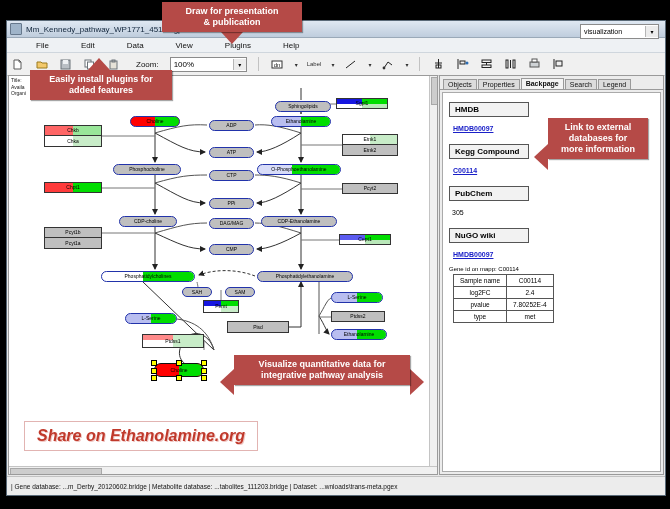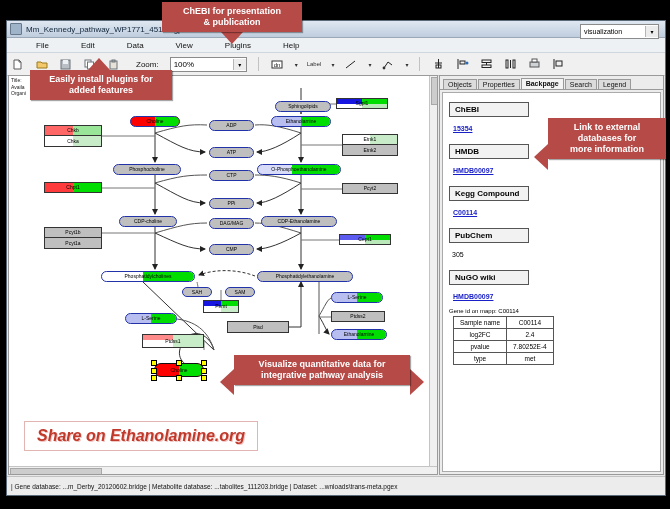--- a/index.html
+++ b/index.html
@@ -475,24 +475,20 @@
       <div class="sidewrap">
         <div class="tabs">
           <div class="tab">Objects</div>
           <div class="tab">Properties</div>
           <div class="tab active">Backpage</div>
           <div class="tab">Search</div>
           <div class="tab">Legend</div>
         </div>
 
         <div class="backpage">
-          <div class="grp">
-            <div class="dbbox">ChEBI</div><br>
-            <a class="dblink" href="#">15354</a>
-          </div>
           <div class="grp">
             <div class="dbbox">HMDB</div><br>
             <a class="dblink" href="#">HMDB00097</a>
           </div>
           <div class="grp">
             <div class="dbbox">Kegg Compound</div><br>
             <a class="dblink" href="#">C00114</a>
           </div>
           <div class="grp">
             <div class="dbbox">PubChem</div><br>
@@ -528,32 +524,32 @@
         </div>
       </div>
     </div>
 
     <div class="statusbar">
       <span>| Gene database: ...m_Derby_20120602.bridge | Metabolite database: ...tabolites_111203.bridge | Dataset: ...wnloads\trans-meta.pgex</span>
     </div>
   </div>
 
   <div class="callout" style="left:162px;top:2px;width:140px;">
-    <div>ChEBI for presentation</div>
+    <div>Draw for presentation</div>
     <div>&amp; publication</div>
   </div>
   <div class="arrow-down" style="left:221px;top:32px;"></div>
 
   <div class="callout" style="left:30px;top:70px;width:142px;">
     <div>Easily install plugins for</div>
     <div>added features</div>
   </div>
   <div class="arrow-up" style="left:88px;top:58px;"></div>
 
-  <div class="callout" style="left:548px;top:118px;width:118px;">
+  <div class="callout" style="left:548px;top:118px;width:100px;">
     <div>Link  to external</div>
     <div>databases  for</div>
     <div>more information</div>
   </div>
   <div class="arrow-left" style="left:534px;top:144px;"></div>
 
   <div class="callout" style="left:234px;top:355px;width:176px;">
     <div>Visualize quantitative data  for</div>
     <div>integrative pathway analysis</div>
   </div>

